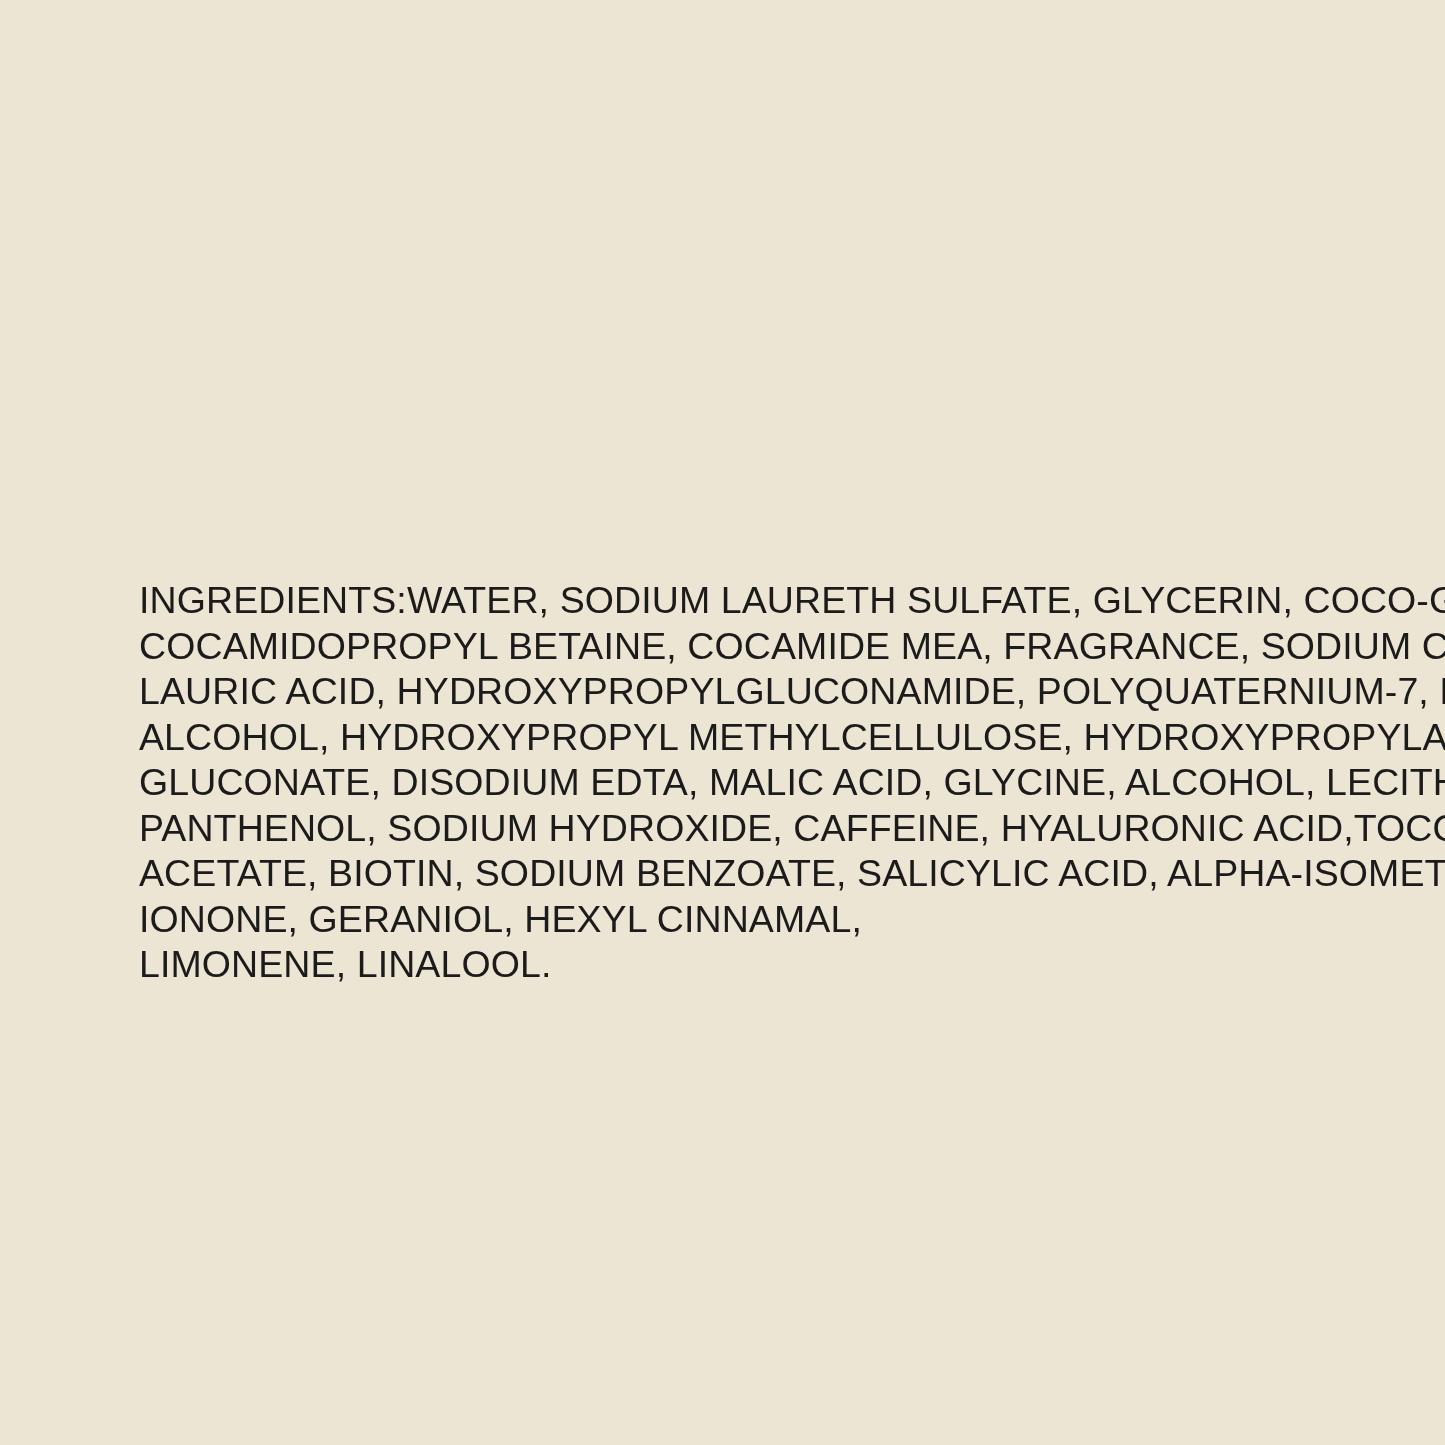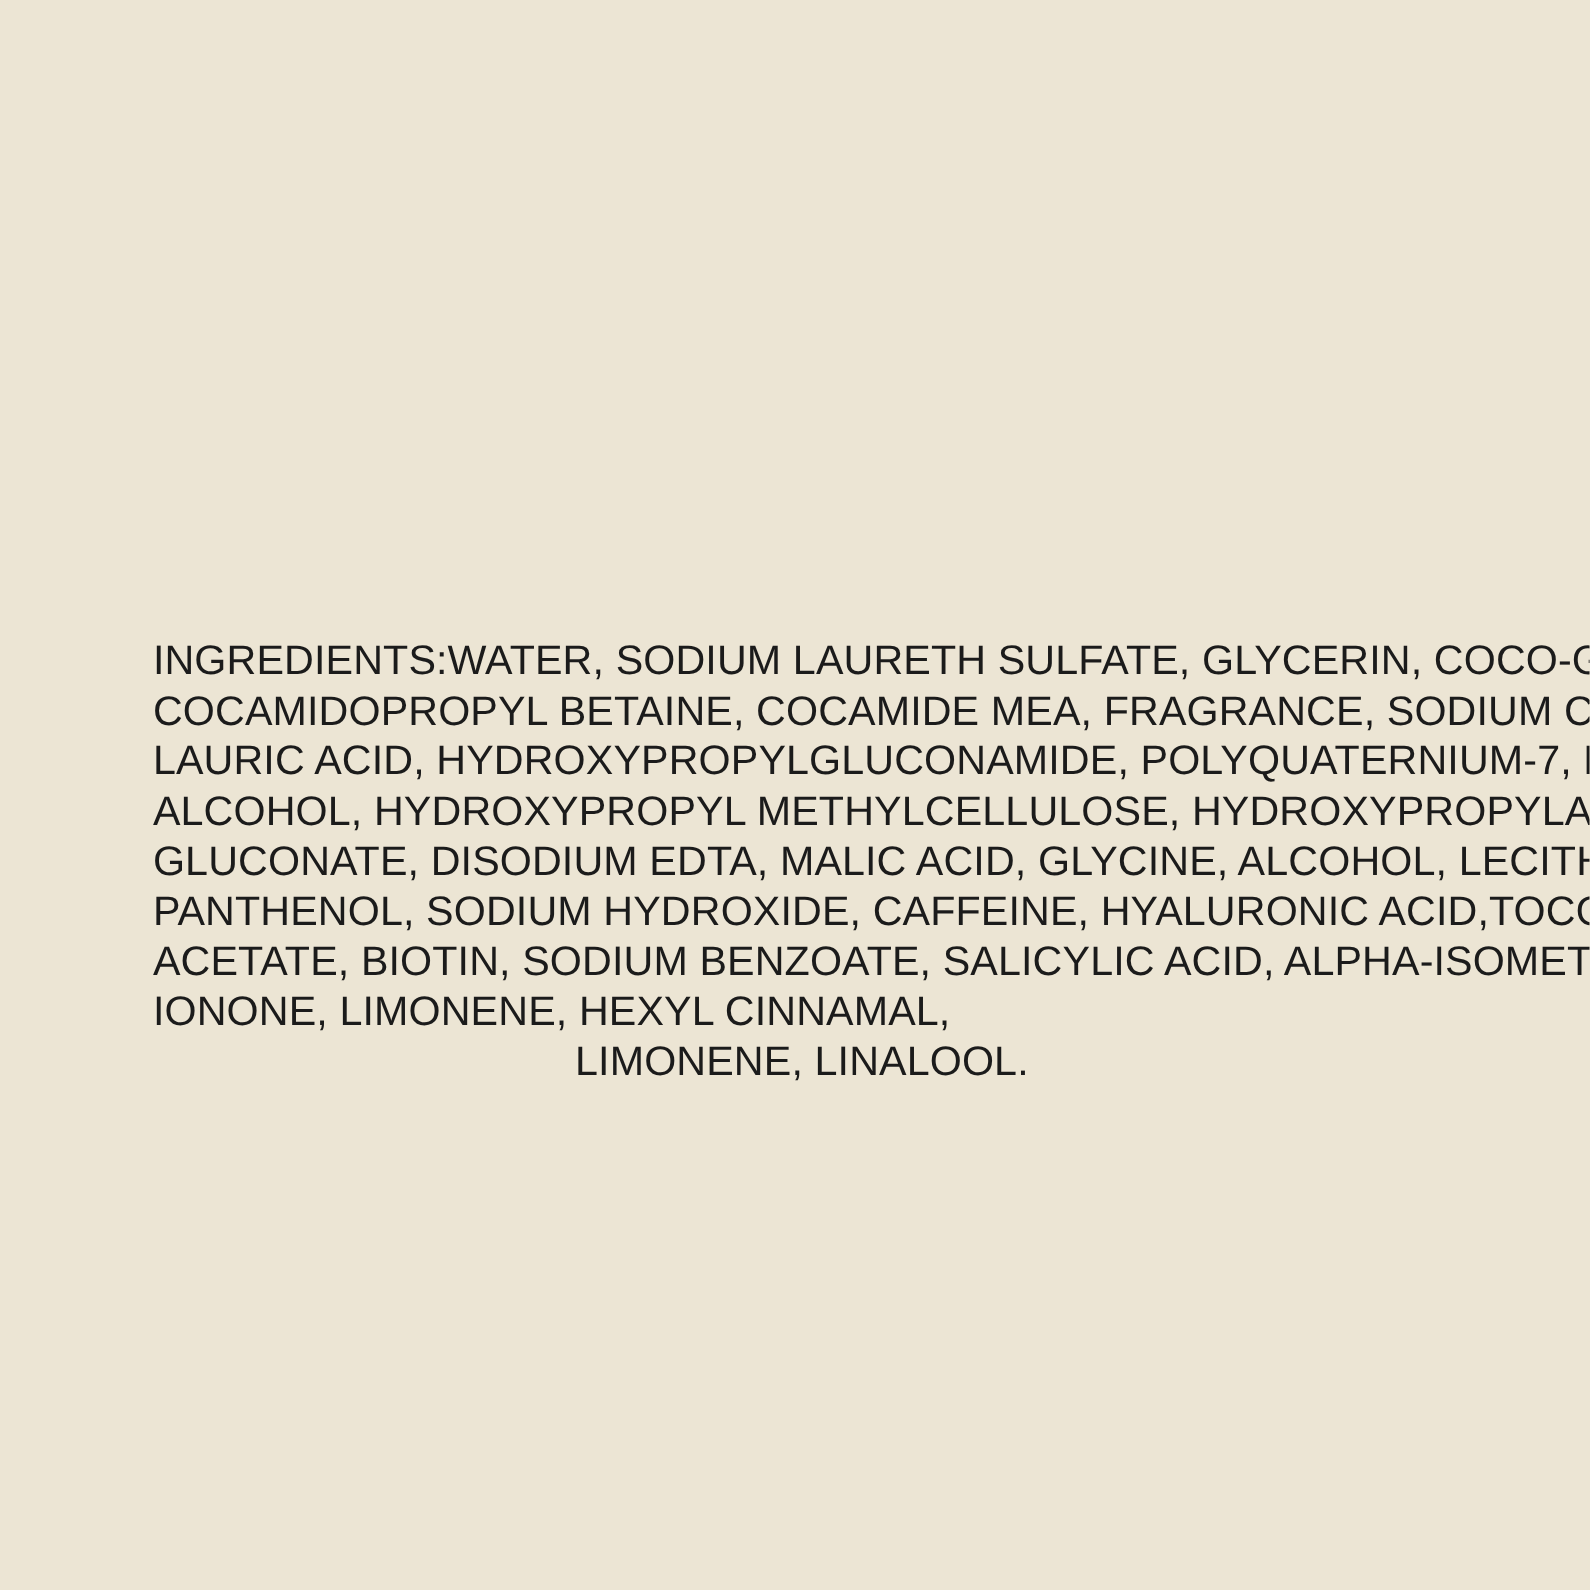--- a/index.html
+++ b/index.html
@@ -28,31 +28,30 @@
   .ingredients-line {
     font-size: 37.5px;
     line-height: 45.5px;
     letter-spacing: 0.1px;
     color: #1b1b1b;
     white-space: pre;
     font-weight: 400;
   }
   .ingredients-line.last {
     margin-top: 0px;
-    text-align: center;
   }
 </style>
 </head>
 <body>
 
 <div class="label-panel">
   <div class="ingredients-block">
     <div class="ingredients-line">INGREDIENTS:WATER, SODIUM LAURETH SULFATE, GLYCERIN, COCO-GLUCOSIDE,</div>
     <div class="ingredients-line">COCAMIDOPROPYL BETAINE, COCAMIDE MEA, FRAGRANCE, SODIUM CHLORIDE,</div>
     <div class="ingredients-line">LAURIC ACID, HYDROXYPROPYLGLUCONAMIDE, POLYQUATERNIUM-7, BENZYL</div>
     <div class="ingredients-line">ALCOHOL, HYDROXYPROPYL METHYLCELLULOSE, HYDROXYPROPYLAMMONIUM</div>
     <div class="ingredients-line">GLUCONATE, DISODIUM EDTA, MALIC ACID, GLYCINE, ALCOHOL, LECITHIN, PPG-9,</div>
     <div class="ingredients-line">PANTHENOL, SODIUM HYDROXIDE, CAFFEINE, HYALURONIC ACID,TOCOPHERYL</div>
     <div class="ingredients-line">ACETATE, BIOTIN, SODIUM BENZOATE, SALICYLIC ACID, ALPHA-ISOMETHYL</div>
-    <div class="ingredients-line">IONONE, LIMONENE, HEXYL CINNAMAL,</div>
+    <div class="ingredients-line">IONONE, GERANIOL, HEXYL CINNAMAL,</div>
     <div class="ingredients-line last">LIMONENE, LINALOOL.</div>
   </div>
 </div>
 
 </body></html>

